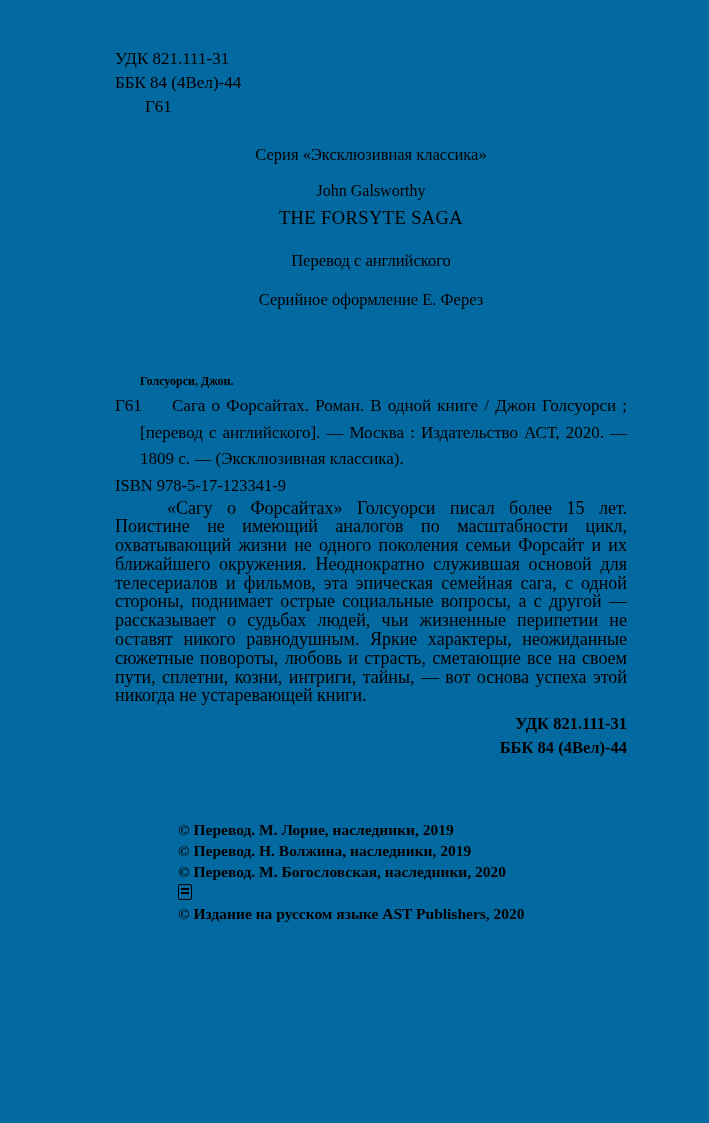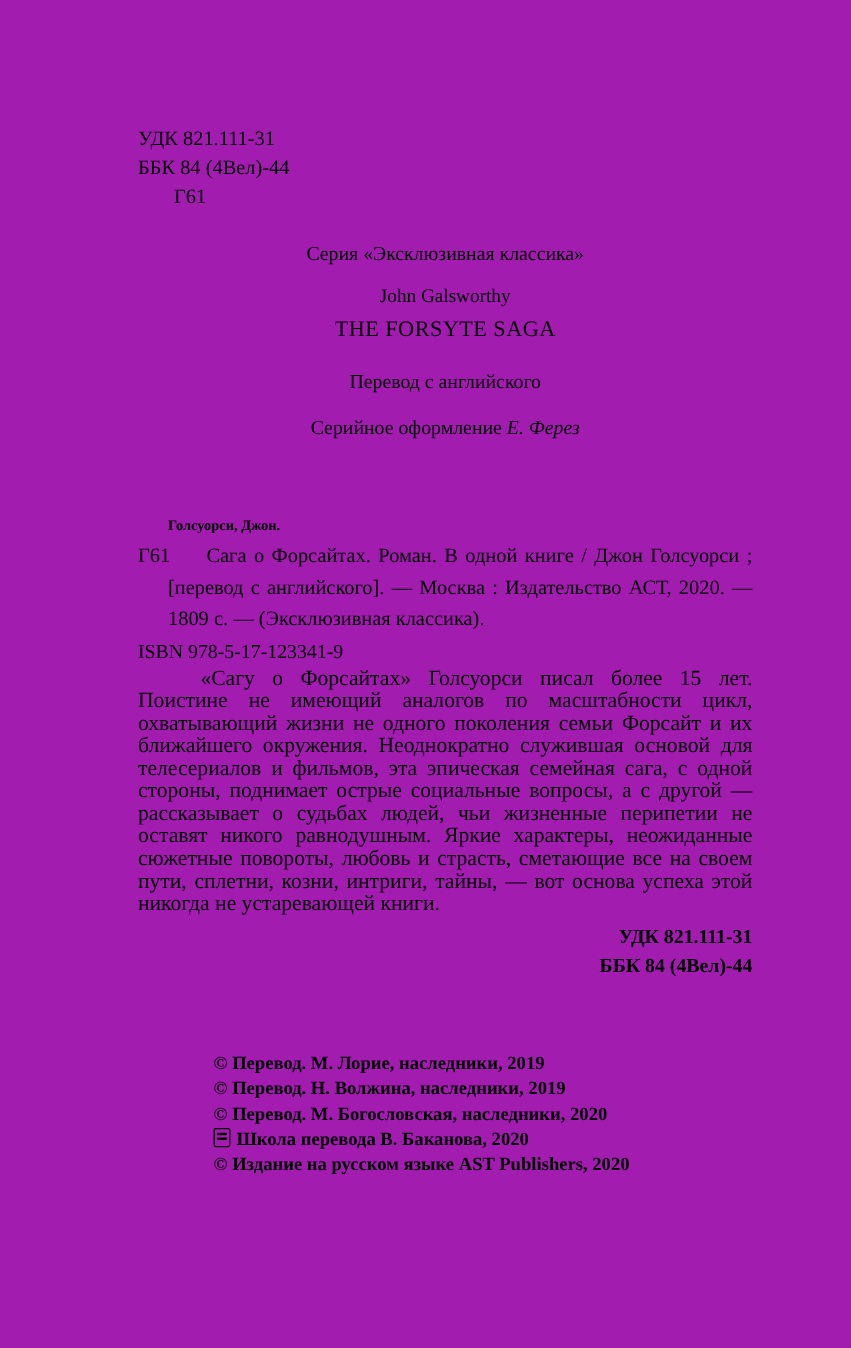--- a/index.html
+++ b/index.html
@@ -4,41 +4,41 @@
 <style>
   html, body {
     margin: 0;
     padding: 0;
     background: #ffffff;
   }
   .page {
     position: relative;
     width: 709px;
     height: 1123px;
-    background: #a21caf;
+    background: #0369a1;
     color: #000000;
     font-family: "Liberation Serif", "DejaVu Serif", serif;
     box-sizing: border-box;
-    padding: 104px 82px 0 115px;
+    padding: 47px 82px 0 115px;
     overflow: hidden;
   }
   .content { width: 512px; }
 
   .top-codes { font-size: 17px; line-height: 24px; }
   .top-codes .code-indent { padding-left: 30px; display: inline-block; }
 
   .centered { text-align: center; }
 
   .series-line { margin-top: 25px; font-size: 16.5px; line-height: 22px; }
   .author-en { margin-top: 14px; font-size: 16px; line-height: 22px; }
   .title-en { margin-top: 3px; font-size: 18.5px; line-height: 26px; letter-spacing: 0.4px; }
   .trans-line { margin-top: 19px; font-size: 16.5px; line-height: 22px; }
   .serial-line { margin-top: 17px; font-size: 16.5px; line-height: 22px; }
   .comp-line { margin-top: 19px; font-size: 16.5px; line-height: 22px; }
-  .it { font-style: italic; }
+  .it { }
 
   .bib-author {
     margin-top: 58px;
     margin-left: 25px;
     font-weight: bold;
     font-size: 12px;
     line-height: 24px;
   }
   .catalog-entry { position: relative; }
   .catalog-entry .code {
@@ -144,18 +144,18 @@
 
     <div class="bottom-codes">
       <div>УДК 821.111-31</div>
       <div>ББК 84 (4Вел)-44</div>
     </div>
 
     <div class="copyright-block">
       <div class="copyright-line">© Перевод. М. Лорие, наследники, 2019</div>
       <div class="copyright-line">© Перевод. Н. Волжина, наследники, 2019</div>
       <div class="copyright-line">© Перевод. М. Богословская, наследники, 2020</div>
-      <div class="copyright-line"><span class="school-icon"></span><span>Школа перевода В. Баканова, 2020</span></div>
+      <div class="copyright-line"><span class="school-icon"></span></div>
       <div class="copyright-line">© Издание на русском языке AST Publishers, 2020</div>
     </div>
 
   </div>
 </div>
 
 </body></html>

